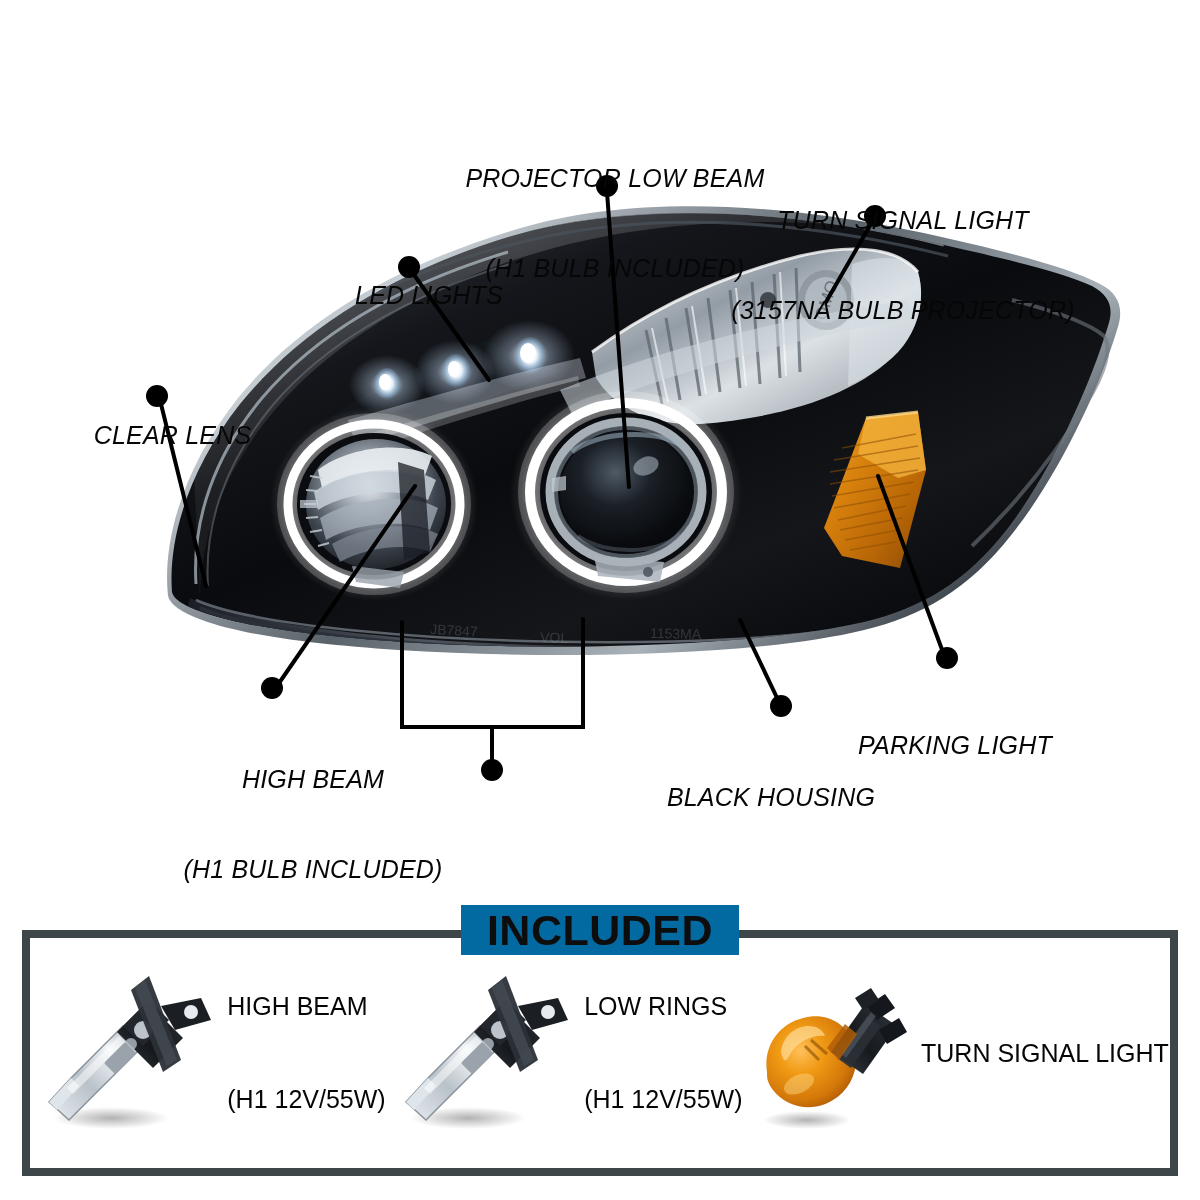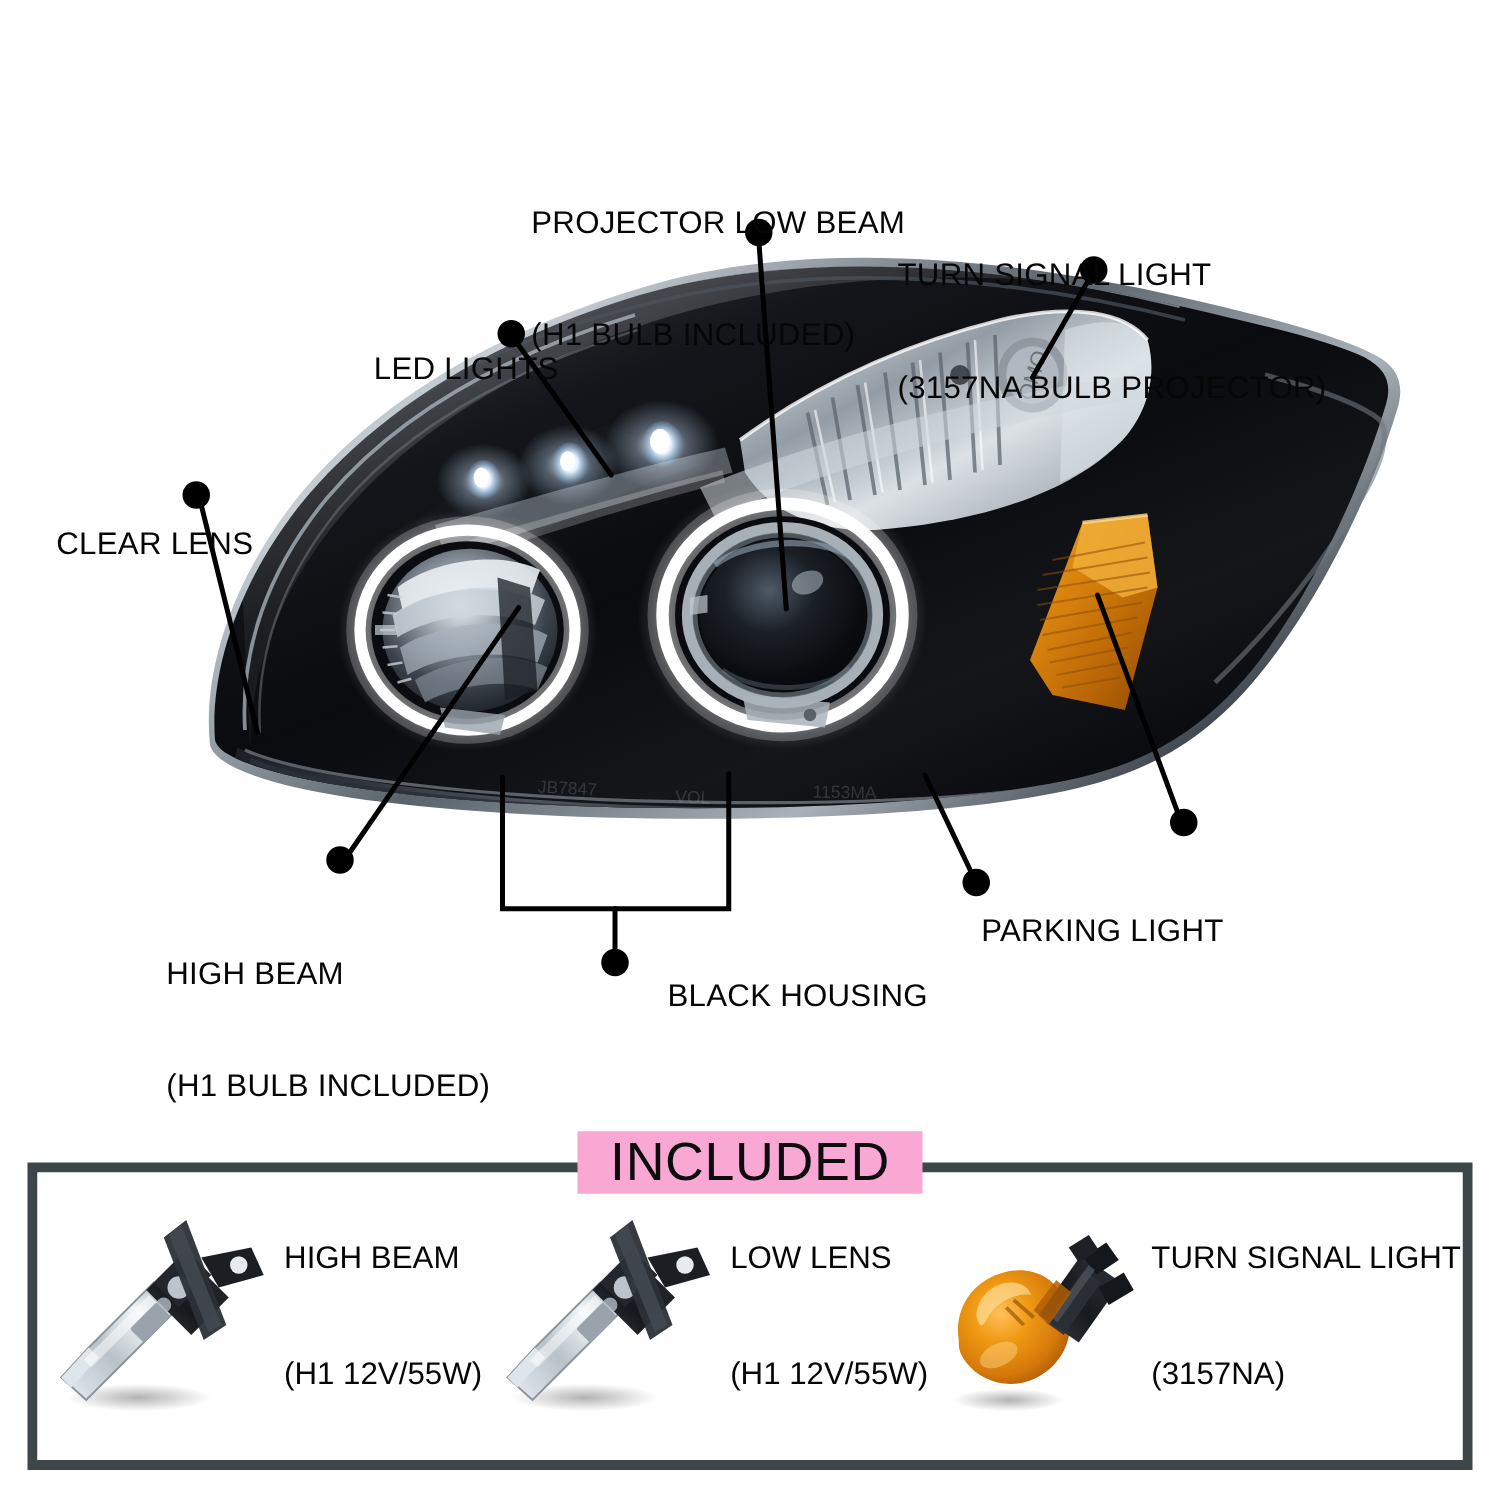--- a/index.html
+++ b/index.html
@@ -6,29 +6,29 @@
   body{width:1200px;height:1200px;position:relative;overflow:hidden;
        font-family:"Liberation Sans",sans-serif;color:#000;}
 
   #stage{position:absolute;left:0;top:0;width:1200px;height:1200px;}
 
   .svgroot{position:absolute;left:0;top:0;width:1200px;height:1200px;}
 
   
   .callout{position:absolute;font-size:25px;line-height:30px;letter-spacing:.2px;
            font-weight:400;color:#060606;white-space:pre;}
-  .callout.ctr{text-align:left;}
+  .callout.ctr{text-align:center;font-style:italic;}
 
   
   #included-panel{position:absolute;left:22px;top:930px;width:1156px;height:246px;}
   #inc-border{position:absolute;inset:0;border:8px solid #3d4649;box-sizing:border-box;background:#fff;}
   #inc-title-wrap{position:absolute;left:0;top:-28px;width:100%;height:56px;
       display:flex;align-items:center;justify-content:center;}
-  #inc-title{font-size:43px;font-weight:400;letter-spacing:.5px;color:#0d0d0d;
-      background:#f9a8d4;padding:0 26px;line-height:50px;}
+  #inc-title{font-size:43px;font-weight:700;letter-spacing:.5px;color:#0d0d0d;
+      background:#0369a1;padding:0 26px;line-height:50px;}
   .inc-row{position:absolute;left:8px;right:8px;top:8px;bottom:8px;
       display:flex;align-items:center;justify-content:space-around;background:#fff;}
   .inc-item{display:flex;align-items:center;gap:6px;}
   .inc-txt{font-size:25px;line-height:31px;color:#060606;white-space:pre;}
   .bulbwrap{width:190px;height:170px;position:relative;}
   .bulbwrap.ts{width:170px;height:170px;}
 </style>
 </head>
 <body>
 
@@ -415,21 +415,21 @@
             <circle cx="100" cy="76" r="6" fill="#b3bcc4" opacity="0.8"></circle>
             <rect x="74" y="82" width="30" height="16" rx="2" fill="#9aa3ab" transform="rotate(-45 89 90)"></rect>
             <path d="M100,22 L118,8 L150,92 L132,104 Z" fill="#2b3037" opacity="0.95"></path>
             <path d="M104,20 L114,12 L146,92 L136,98 Z" fill="#454b53" opacity="0.8"></path>
             <path d="M130,38 L170,30 L180,52 L144,62 Z" fill="#1b1f24"></path>
             <circle cx="160" cy="44" r="7" fill="#e6ebef"></circle>
             <path d="M36,120 L88,68 L94,74 L42,126 Z" fill="#ffffff" opacity="0.5"></path>
           </svg>
         </div>
         <div class="inc-txt">
-          <div>LOW LENS</div>
+          <div>LOW RINGS</div>
           <div>(H1 12V/55W)</div>
         </div>
       </div>
 
       <div class="inc-item">
         <div class="bulbwrap ts">
           <svg viewBox="0 0 170 170" width="170" height="170">
             <defs>
               <radialGradient id="gAmberBulb" cx="0.38" cy="0.38" r="0.72">
                 <stop offset="0" stop-color="#ffc05a"></stop>
@@ -461,21 +461,20 @@
             <path d="M134,62 L154,50 L162,64 L142,76 Z" fill="#14171b"></path>
             <path d="M110,30 L126,20 L134,32 L118,42 Z" fill="#1d2126"></path>
 
             <path d="M96,86 L126,44 L131,48 L101,90 Z" fill="#5b636b" opacity="0.55"></path>
 
             <path d="M82,80 L100,56 L112,66 L94,92 Z" fill="#b05e06" opacity="0.85"></path>
           </svg>
         </div>
         <div class="inc-txt">
           <div>TURN SIGNAL LIGHT</div>
-          <div>(3157NA)</div>
         </div>
       </div>
 
     </div>
 
     <div id="inc-title-wrap">
       <div id="inc-title">INCLUDED</div>
     </div>
   </div>
 

